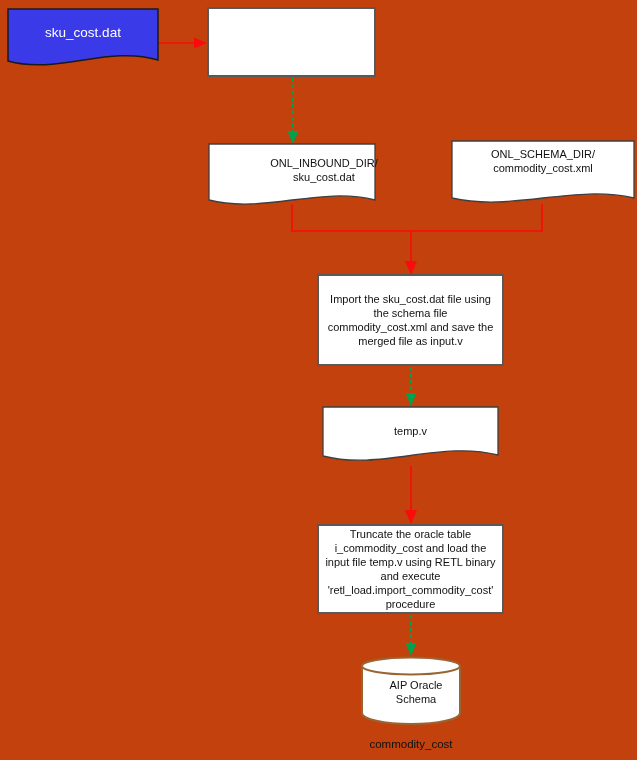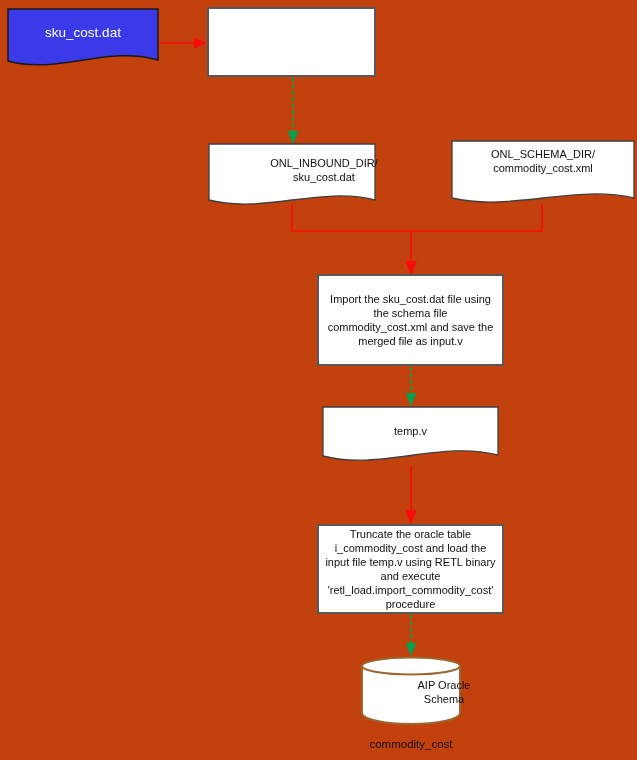--- a/index.html
+++ b/index.html
@@ -124,18 +124,18 @@
 
   <div class="label" style="left:323px; top:407px; width:175px; height:48px;">temp.v</div>
 
   <div class="label" style="left:318px; top:525px; width:185px; height:88px;">Truncate the oracle table
 i_commodity_cost and load the
 input file temp.v using RETL binary
 and execute
 'retl_load.import_commodity_cost'
 procedure</div>
 
-  <div class="label" style="left:362px; top:670px; width:108px; height:44px;padding-left:28px;">AIP Oracle
+  <div class="label" style="left:362px; top:670px; width:108px; height:44px;">AIP Oracle
 Schema</div>
 
   <div class="label plain" style="left:330px; top:736px; width:162px; height:16px;">commodity_cost</div>
 
 </div>
 
 </body></html>

